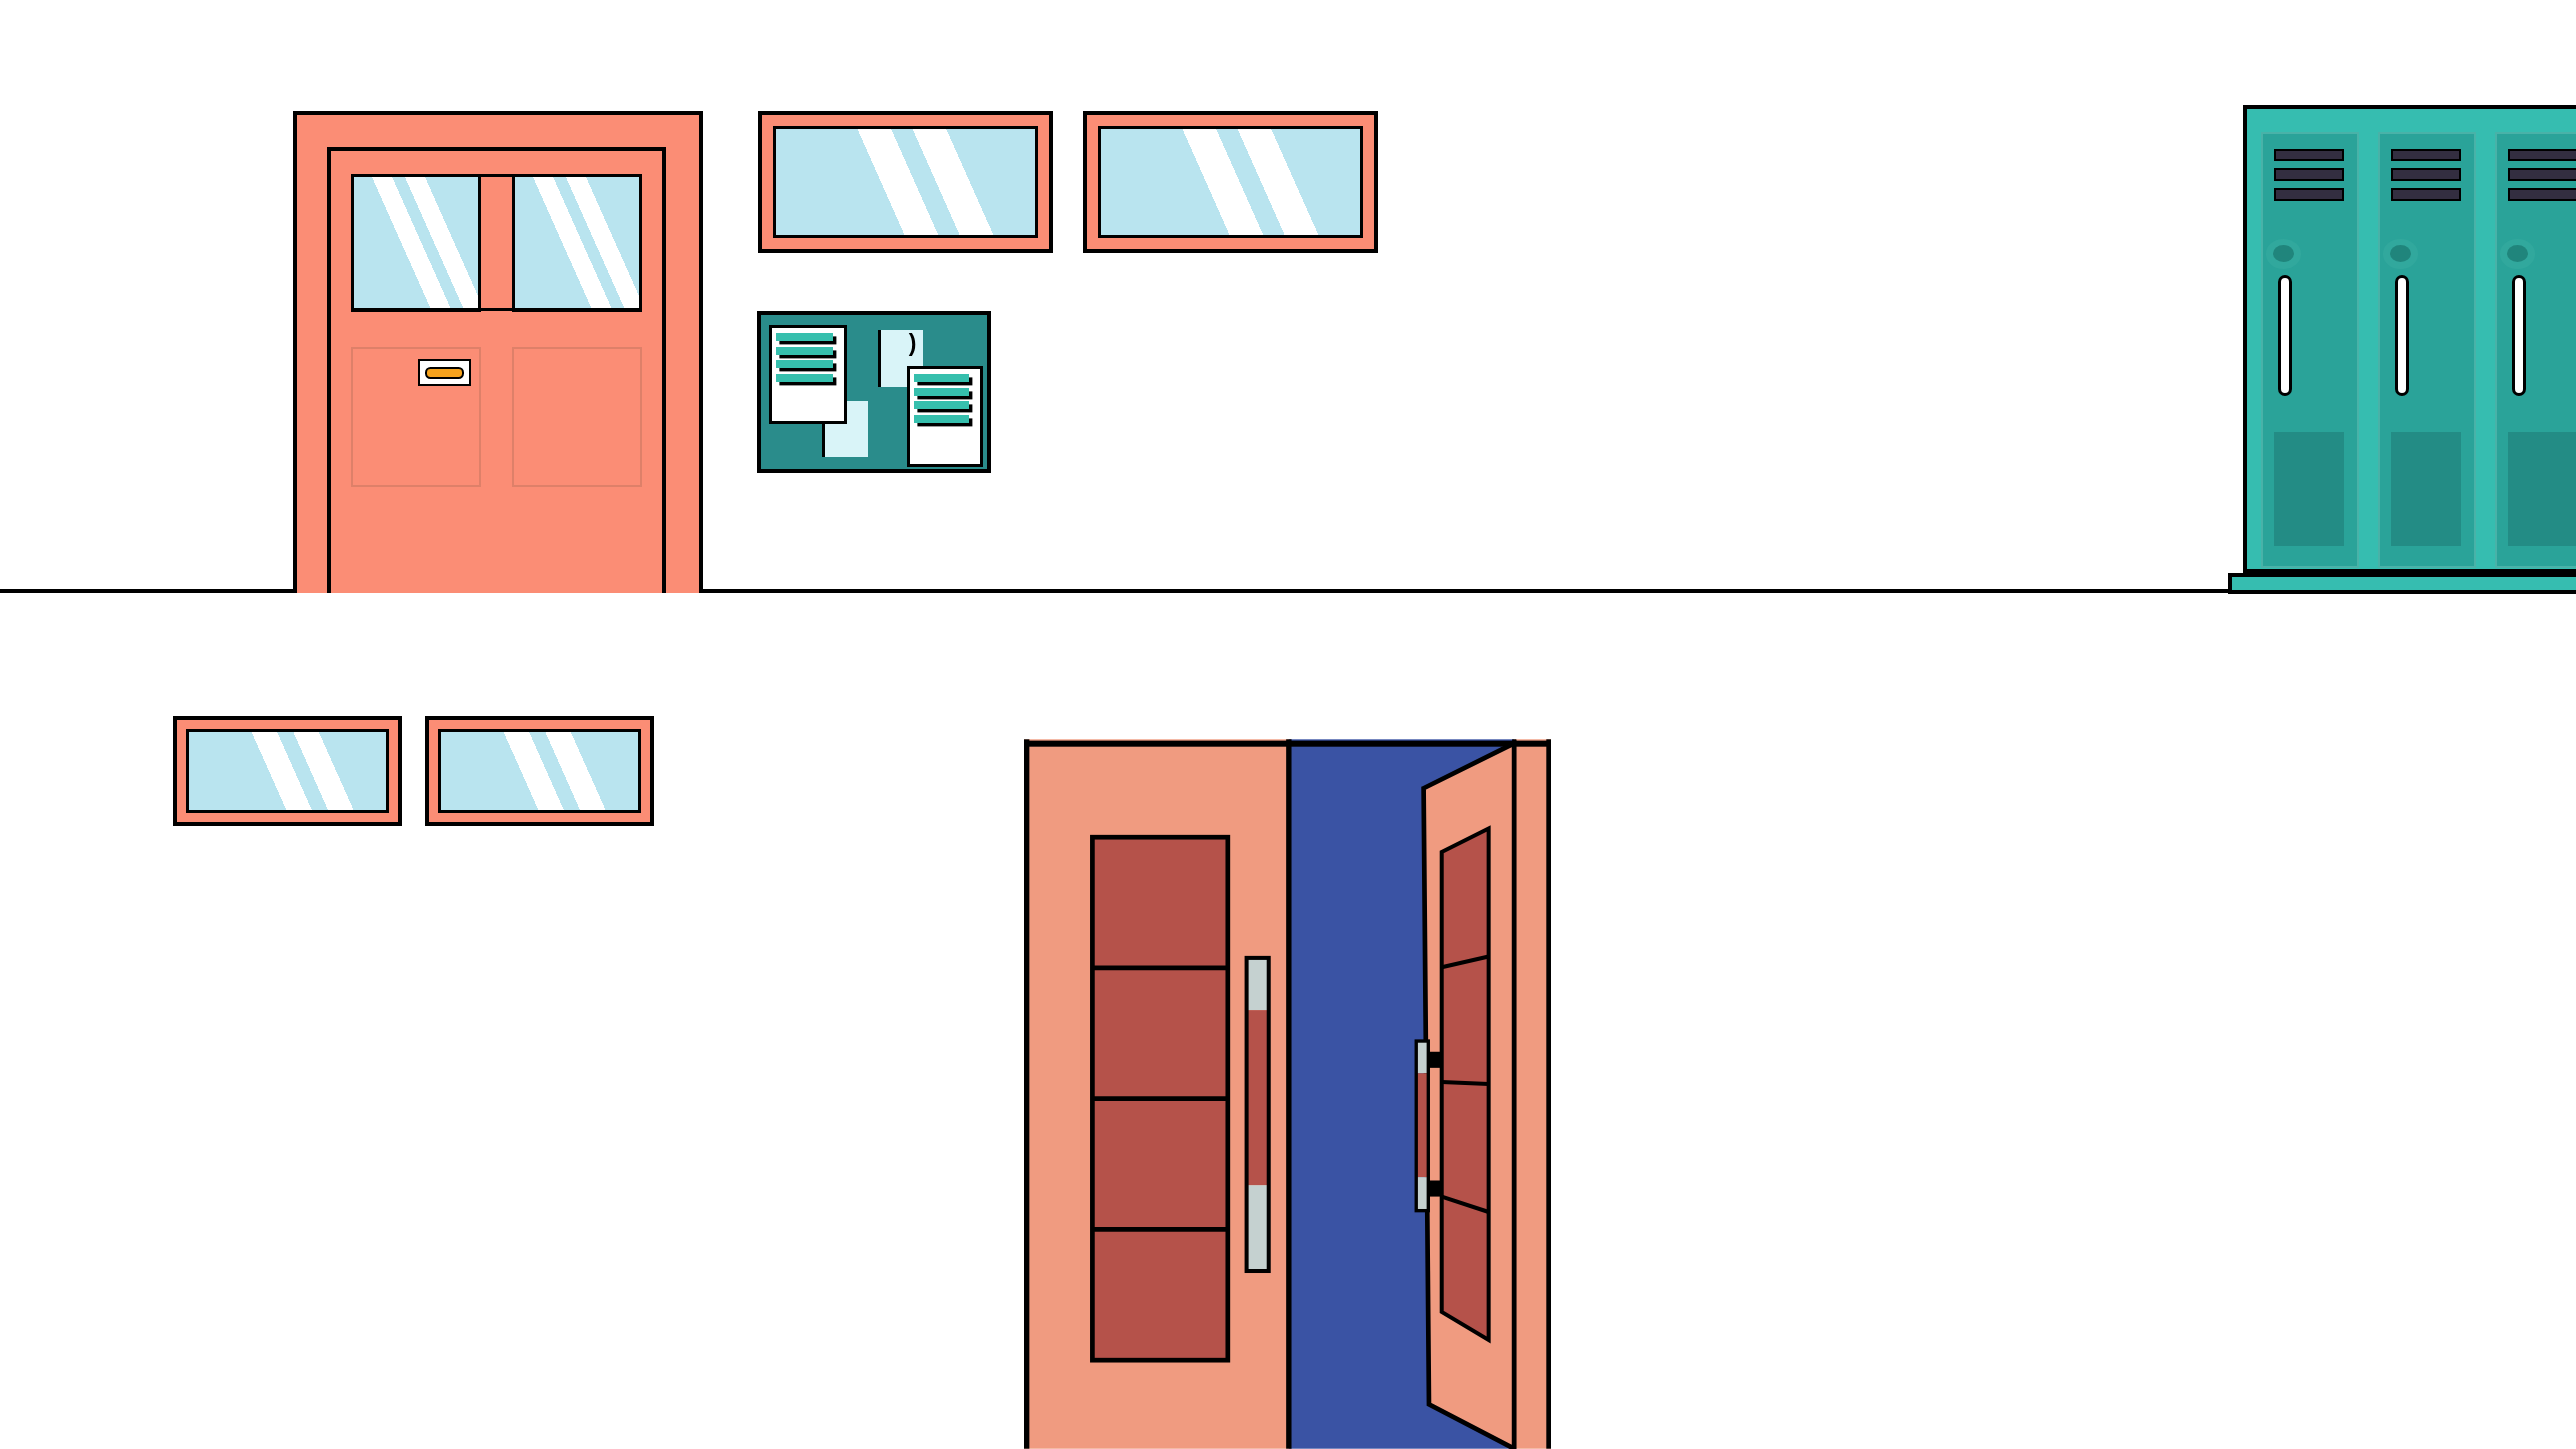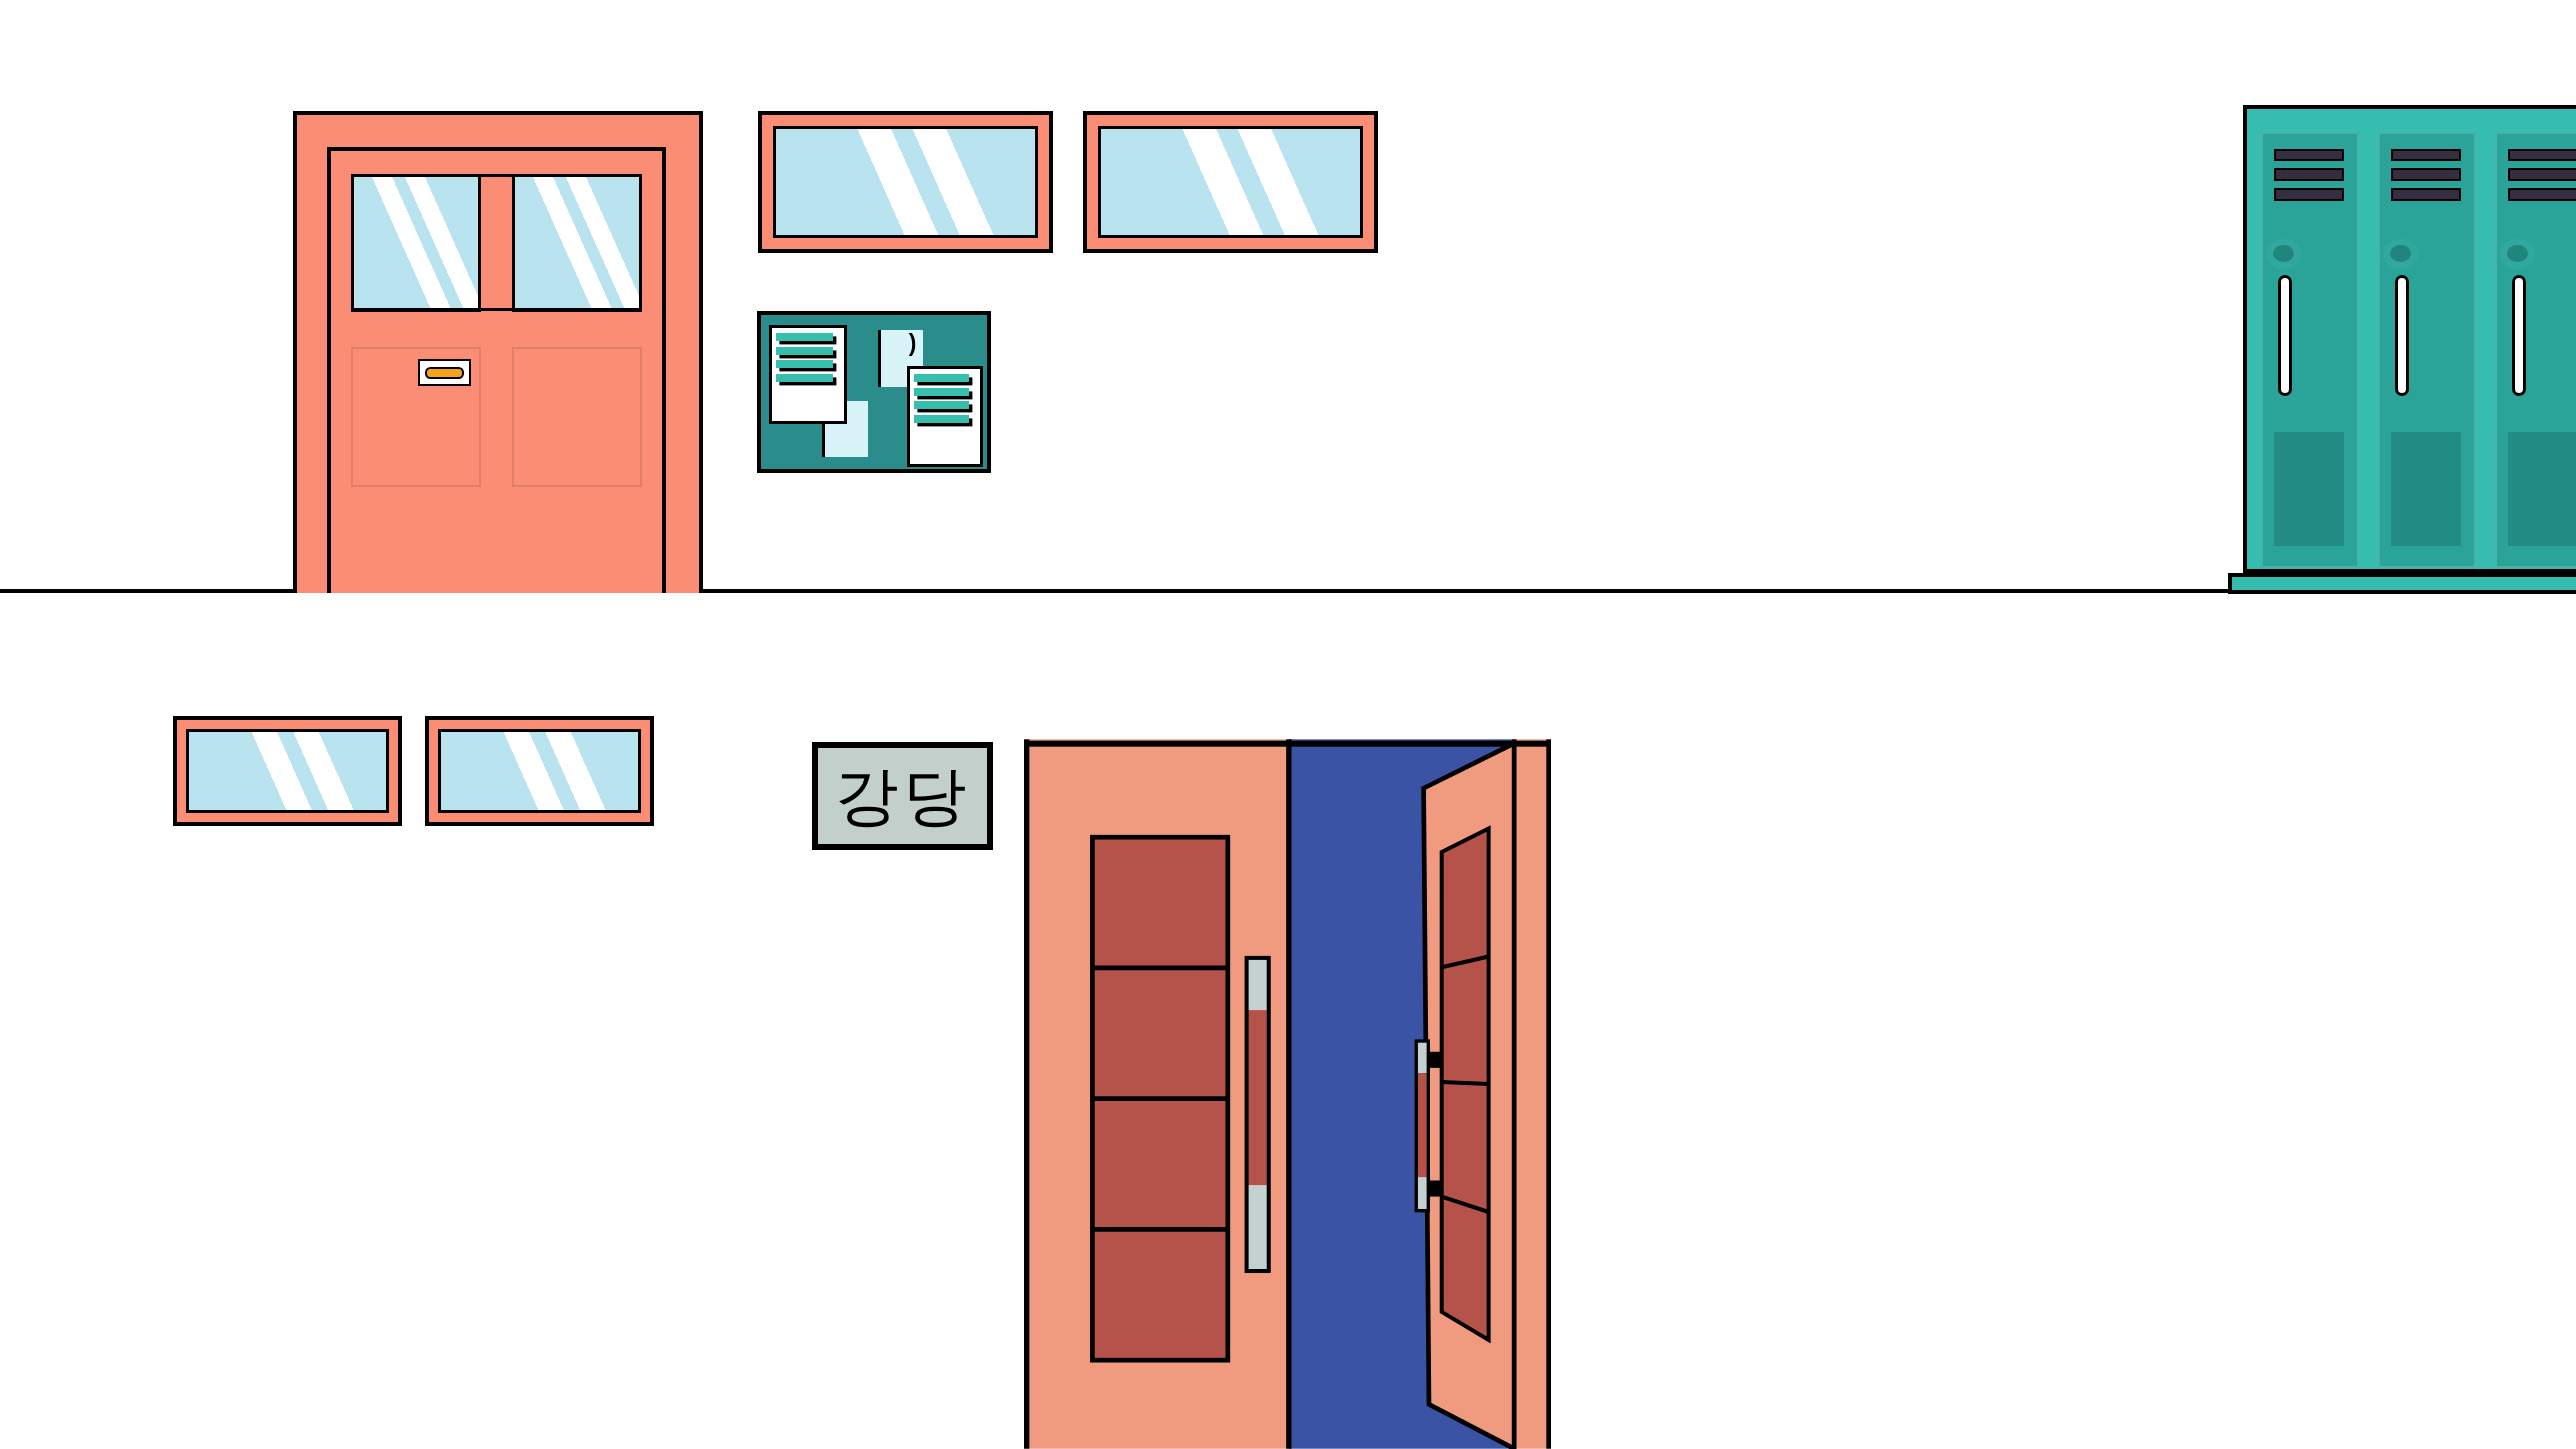--- a/index.html
+++ b/index.html
@@ -149,23 +149,20 @@
     <div class="abs locker-base"></div>
   </div>
 
   <div class="abs hall-window wb1">
     <div class="glass abs"></div>
   </div>
   <div class="abs hall-window wb2">
     <div class="glass abs"></div>
   </div>
 
-  <div class="abs hall-sign">
-    <span class="hall-sign-label">강당</span>
-  </div>
 
   <svg class="abs auditorium" viewBox="0 0 786 1058" xmlns="http://www.w3.org/2000/svg">
 
     <rect class="f-salmon" x="0" y="0" width="399" height="1058"></rect>
 
     <rect class="f-blue" x="395" y="0" width="336" height="1058"></rect>
 
     <rect class="f-salmon" x="731" y="0" width="55" height="1058"></rect>
     <rect class="f-black" x="728" y="0" width="6" height="1058"></rect>
 

